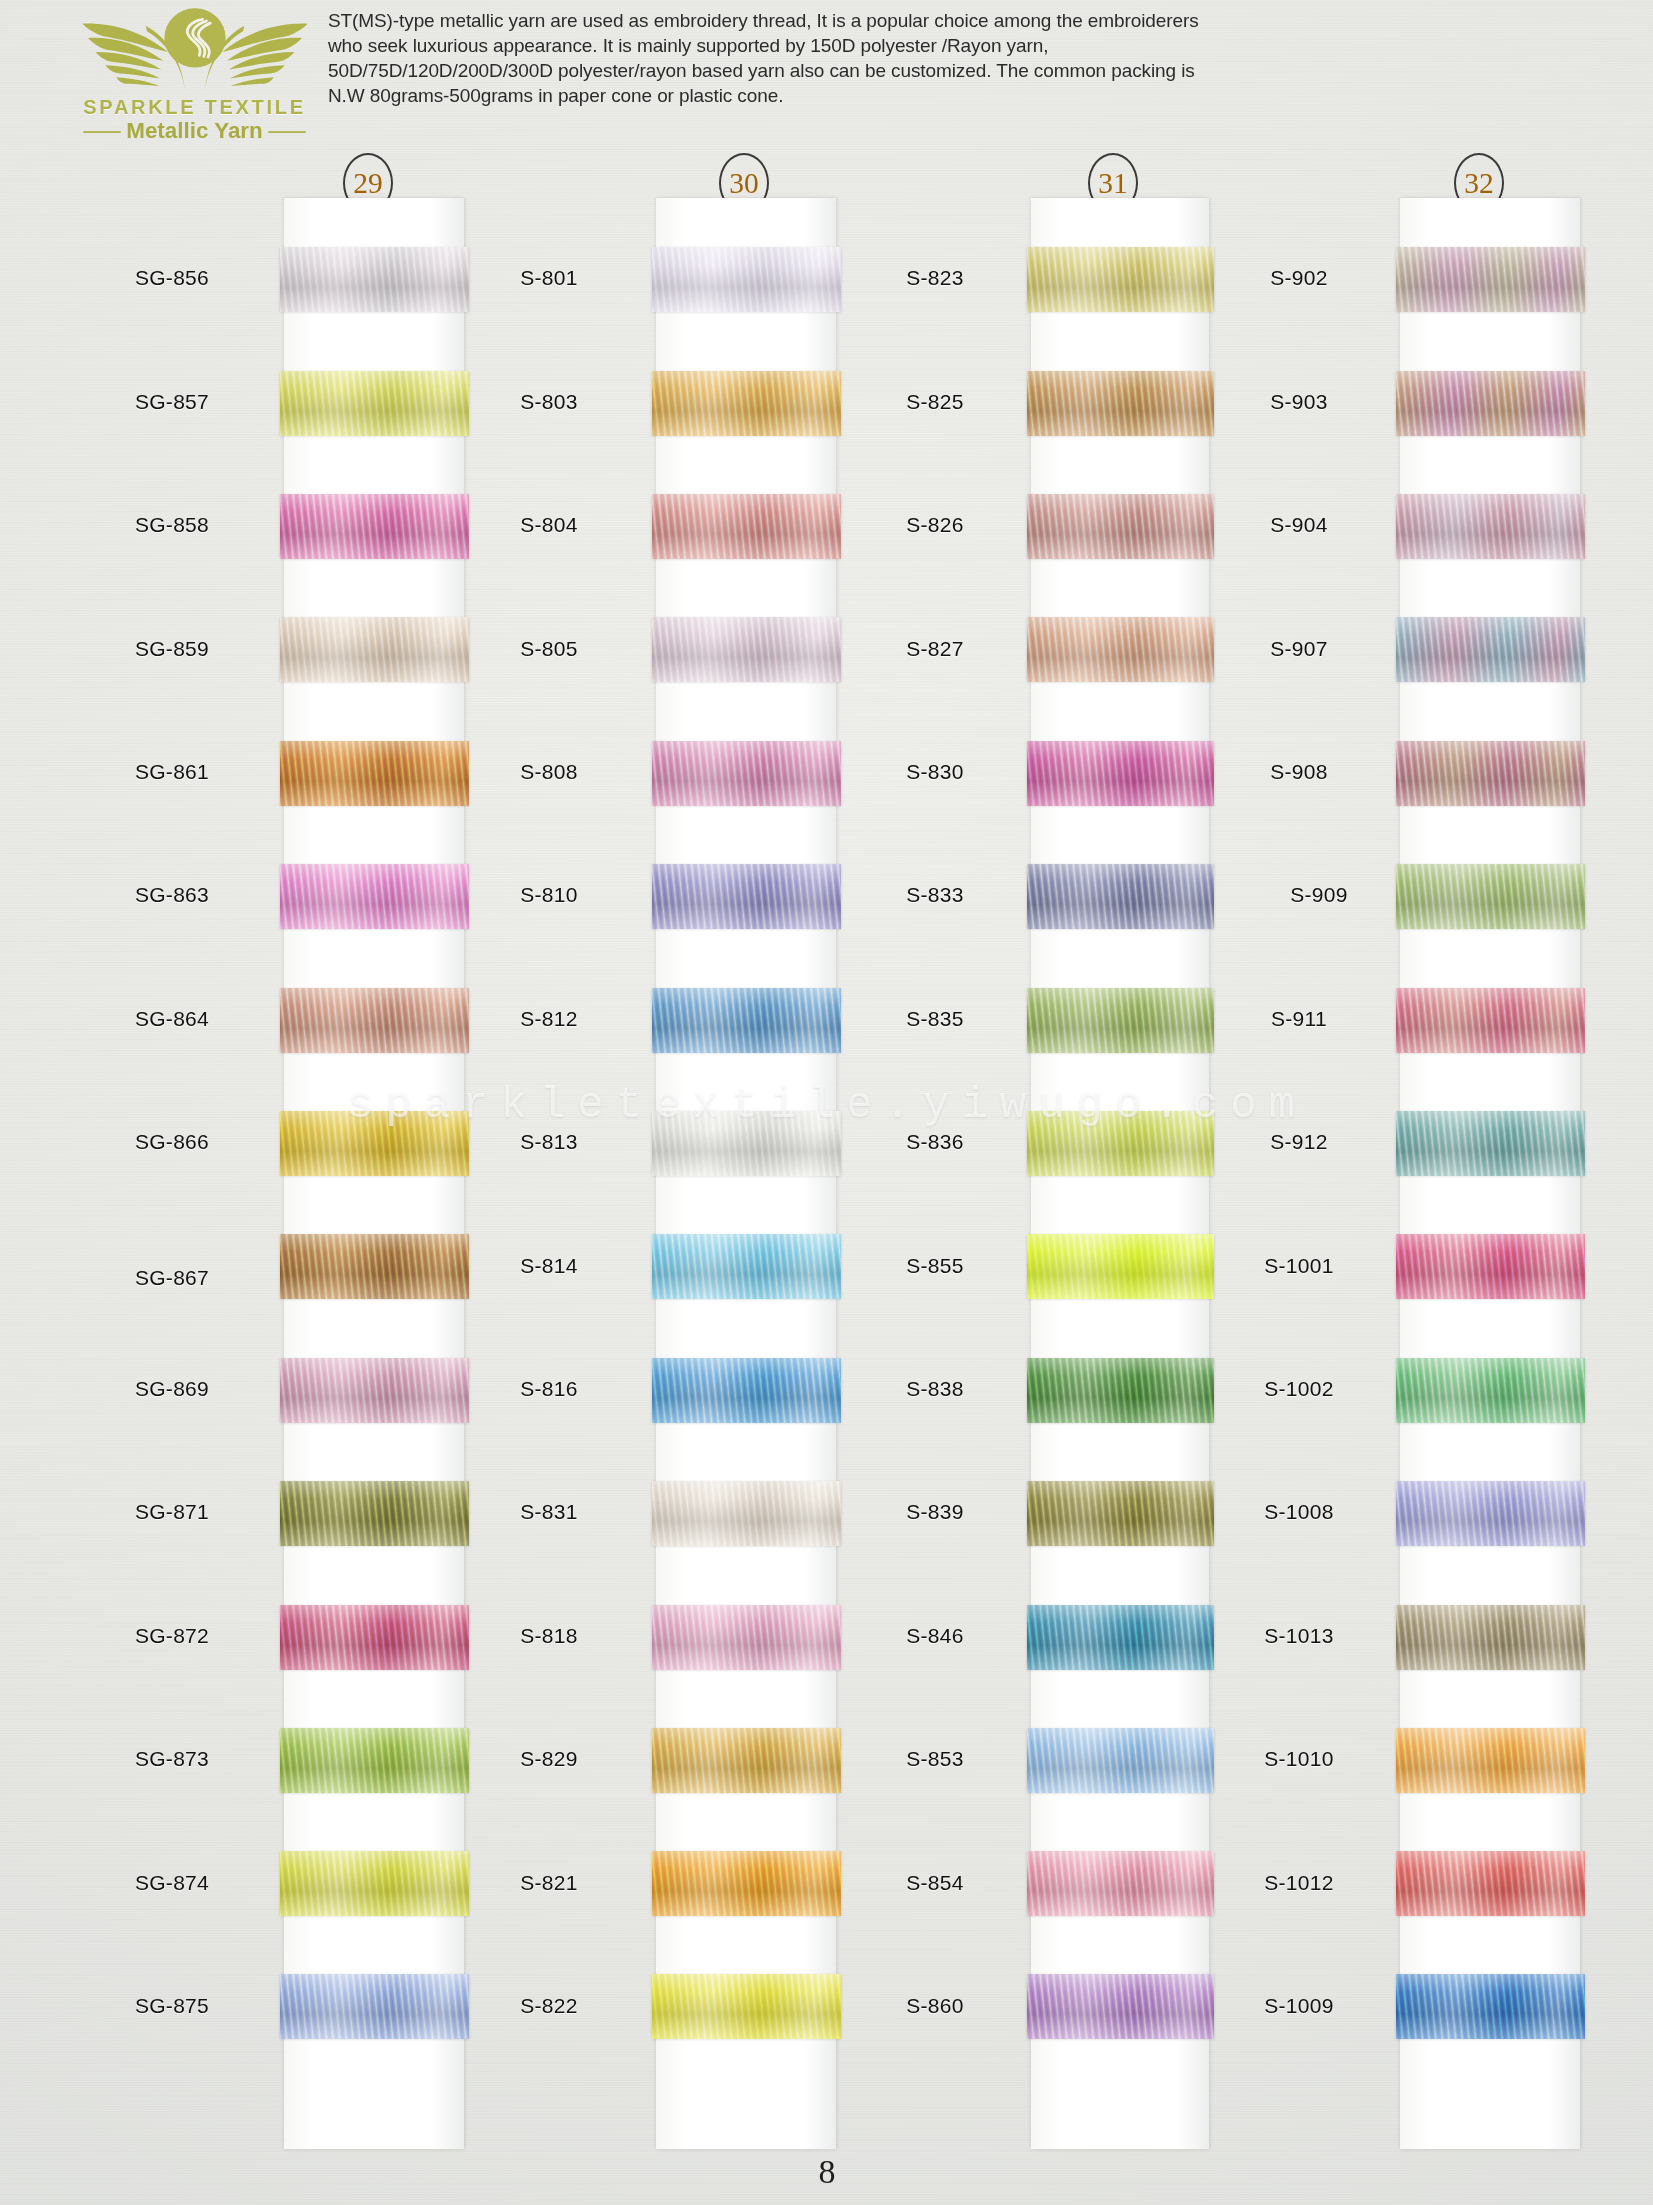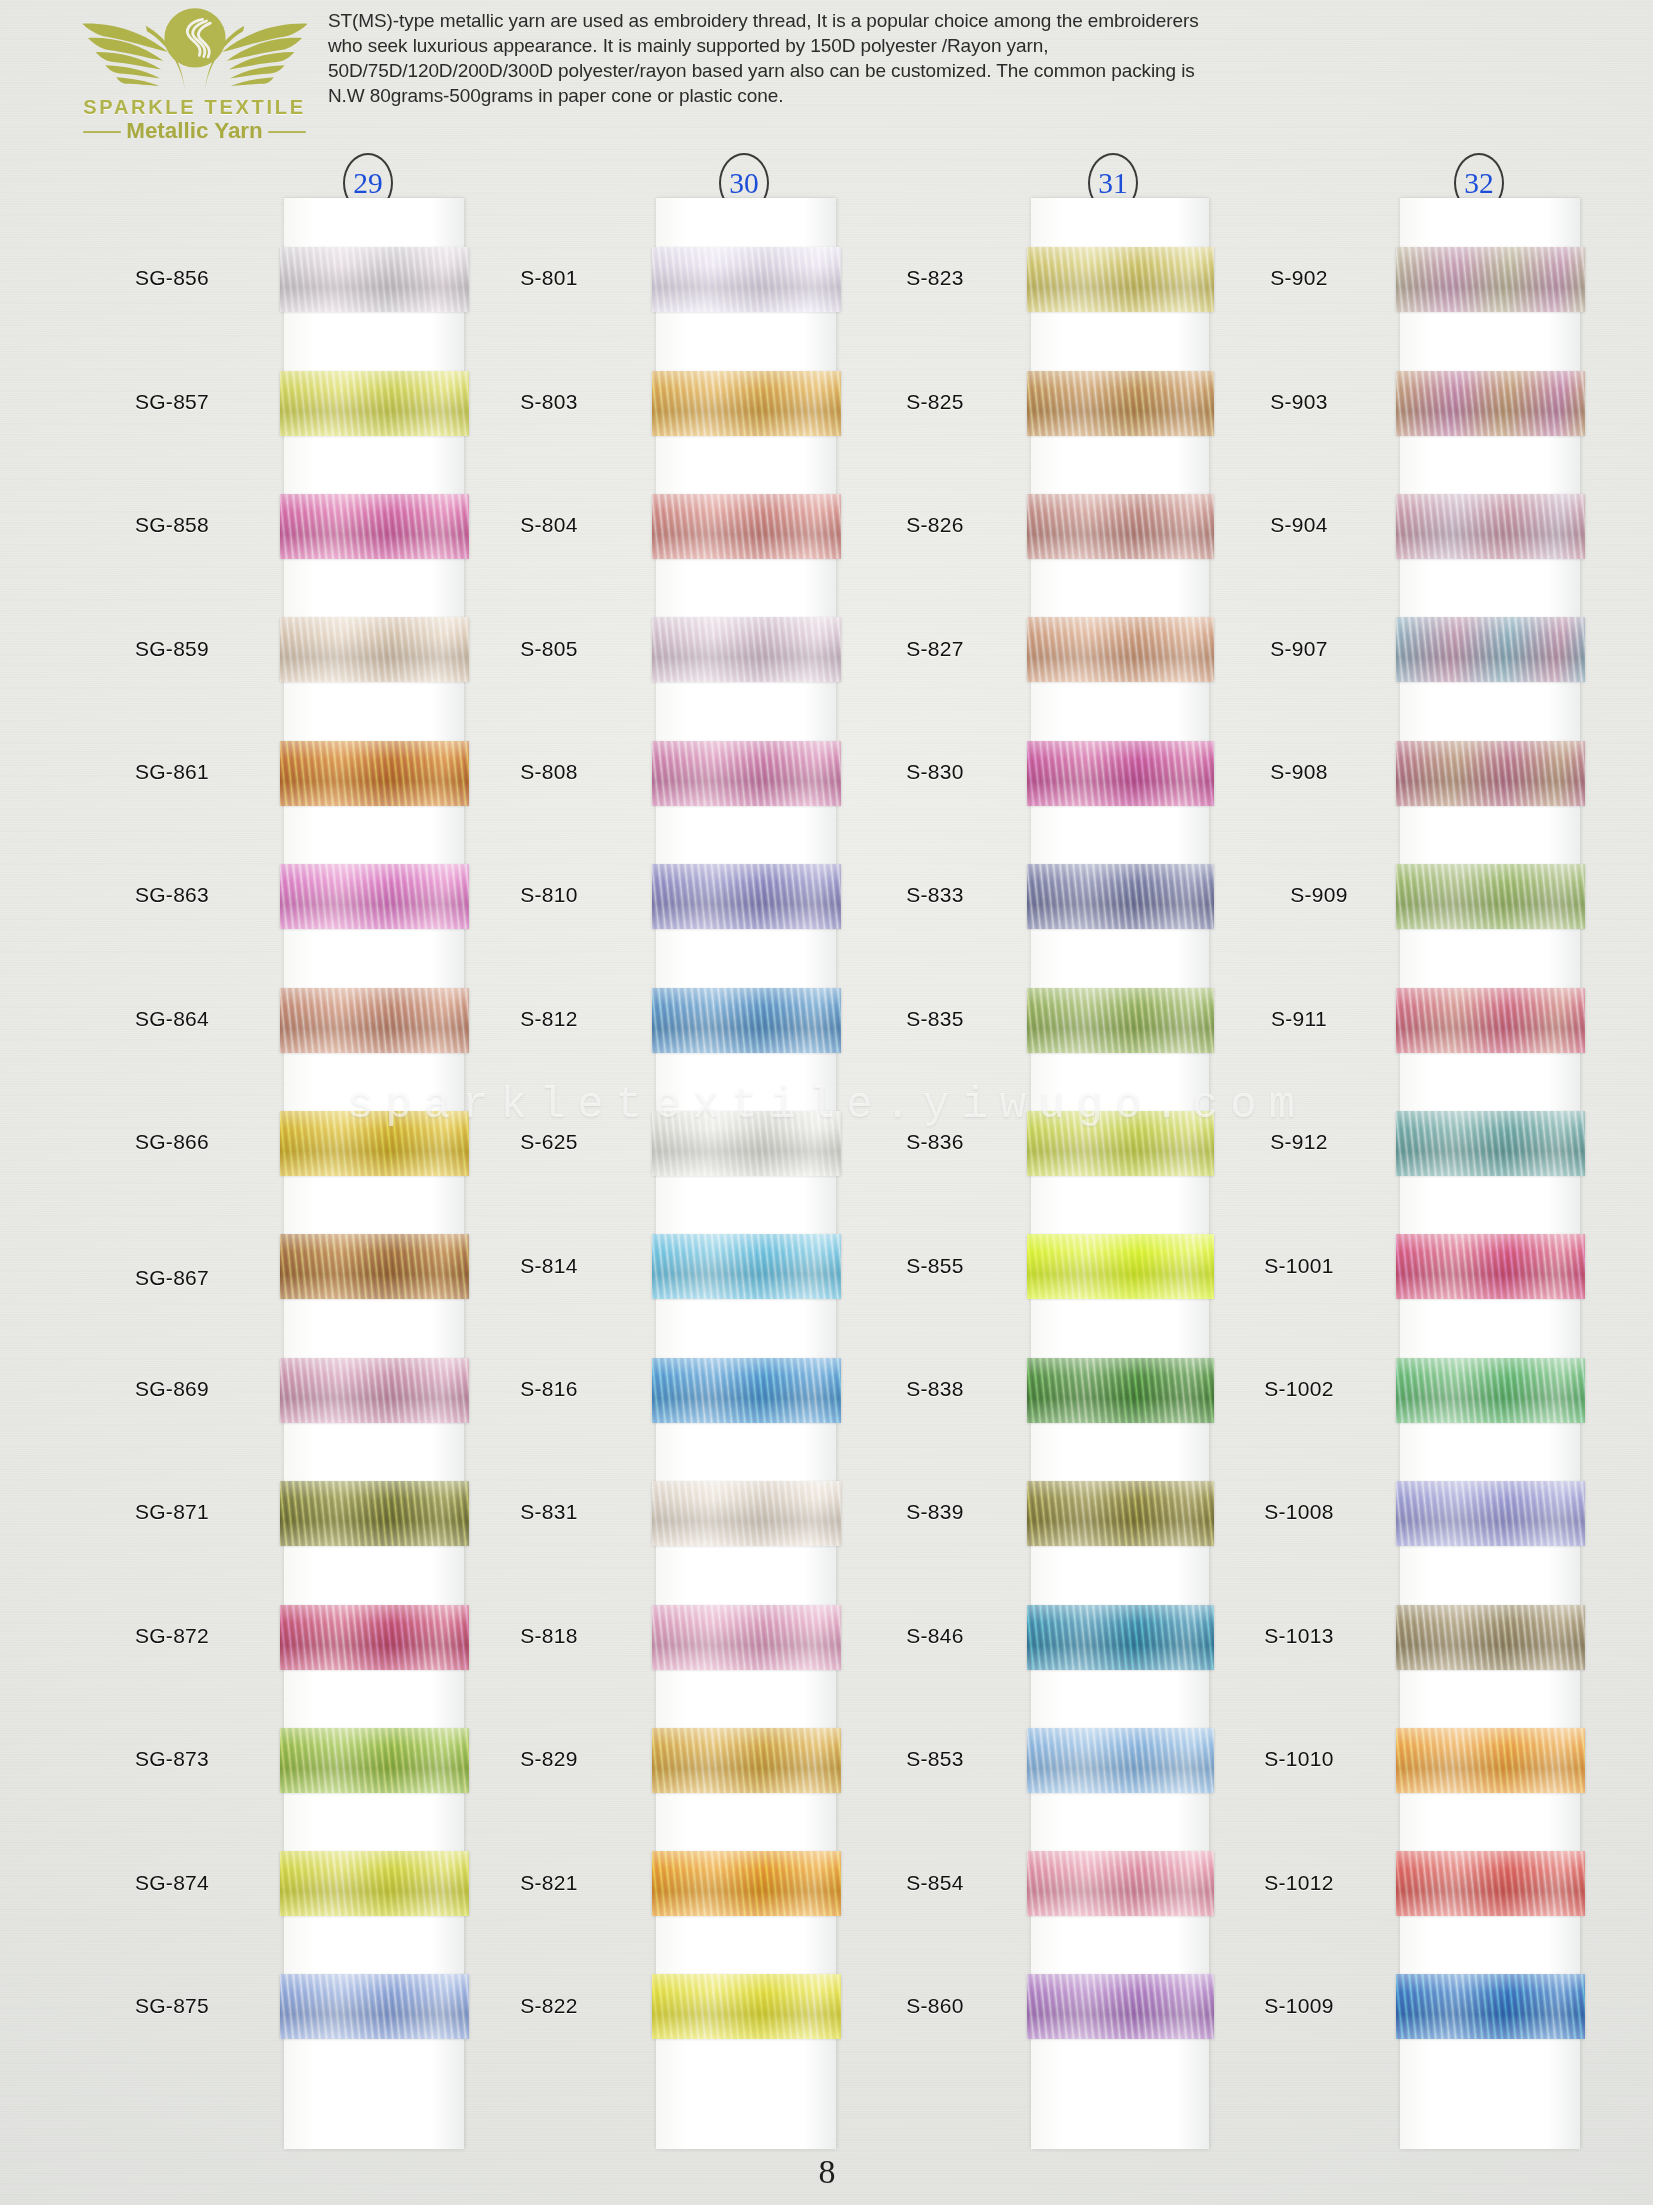--- a/index.html
+++ b/index.html
@@ -118,21 +118,21 @@
   .col-num {
     position: absolute;
     width: 50px;
     height: 60px;
     border: 2.2px solid #3a3a3a;
     border-radius: 50%;
     display: flex;
     align-items: center;
     justify-content: center;
     font-size: 29.5px;
-    color: #1d4ed8;
+    color: #a16207;
     font-family: "Liberation Serif", serif;
     background: transparent;
   }
 
   
   .strip {
     position: absolute;
     background: linear-gradient(90deg,#f7f7f5 0%, #ffffff 18%, #ffffff 82%, #eceded 100%);
     box-shadow: 1.1px 0 3.8px rgba(0,0,0,0.10), -1.1px 0 3.8px rgba(0,0,0,0.05);
   }
@@ -367,21 +367,21 @@
     <div class="label" style="left: 459px; width: 180px; top: 883px;">S-810</div>
     <div class="swatch" style="left: 652px; top: 988px; width: 189px; height: 65px; background: linear-gradient(100deg, rgb(94, 147, 195) 0%, rgb(143, 185, 218) 32%, rgb(94, 147, 195) 58%, rgb(143, 185, 218) 84%, rgb(94, 147, 195) 100%);">
       <div class="fibre"></div>
       <div class="sheen"></div>
     </div>
     <div class="label" style="left: 459px; width: 180px; top: 1007px;">S-812</div>
     <div class="swatch" style="left: 652px; top: 1111px; width: 189px; height: 65px; background: linear-gradient(100deg, rgb(213, 213, 208) 0%, rgb(238, 238, 234) 32%, rgb(213, 213, 208) 58%, rgb(238, 238, 234) 84%, rgb(213, 213, 208) 100%);">
       <div class="fibre"></div>
       <div class="sheen"></div>
     </div>
-    <div class="label" style="left: 459px; width: 180px; top: 1130px;">S-625</div>
+    <div class="label" style="left: 459px; width: 180px; top: 1130px;">S-813</div>
     <div class="swatch" style="left: 652px; top: 1234px; width: 189px; height: 65px; background: linear-gradient(100deg, rgb(111, 192, 221) 0%, rgb(163, 216, 234) 32%, rgb(111, 192, 221) 58%, rgb(163, 216, 234) 84%, rgb(111, 192, 221) 100%);">
       <div class="fibre"></div>
       <div class="sheen"></div>
     </div>
     <div class="label" style="left: 459px; width: 180px; top: 1254px;">S-814</div>
     <div class="swatch" style="left: 652px; top: 1358px; width: 189px; height: 65px; background: linear-gradient(100deg, rgb(79, 150, 205) 0%, rgb(134, 185, 224) 32%, rgb(79, 150, 205) 58%, rgb(134, 185, 224) 84%, rgb(79, 150, 205) 100%);">
       <div class="fibre"></div>
       <div class="sheen"></div>
     </div>
     <div class="label" style="left: 459px; width: 180px; top: 1377px;">S-816</div>

